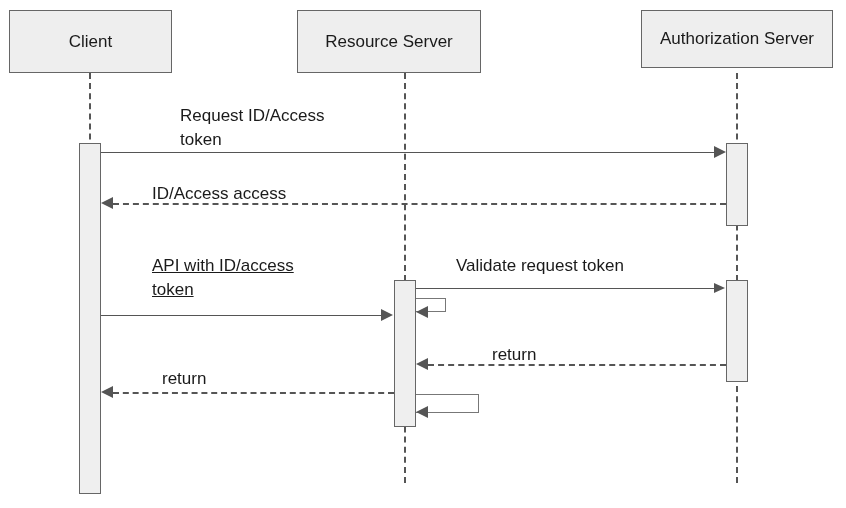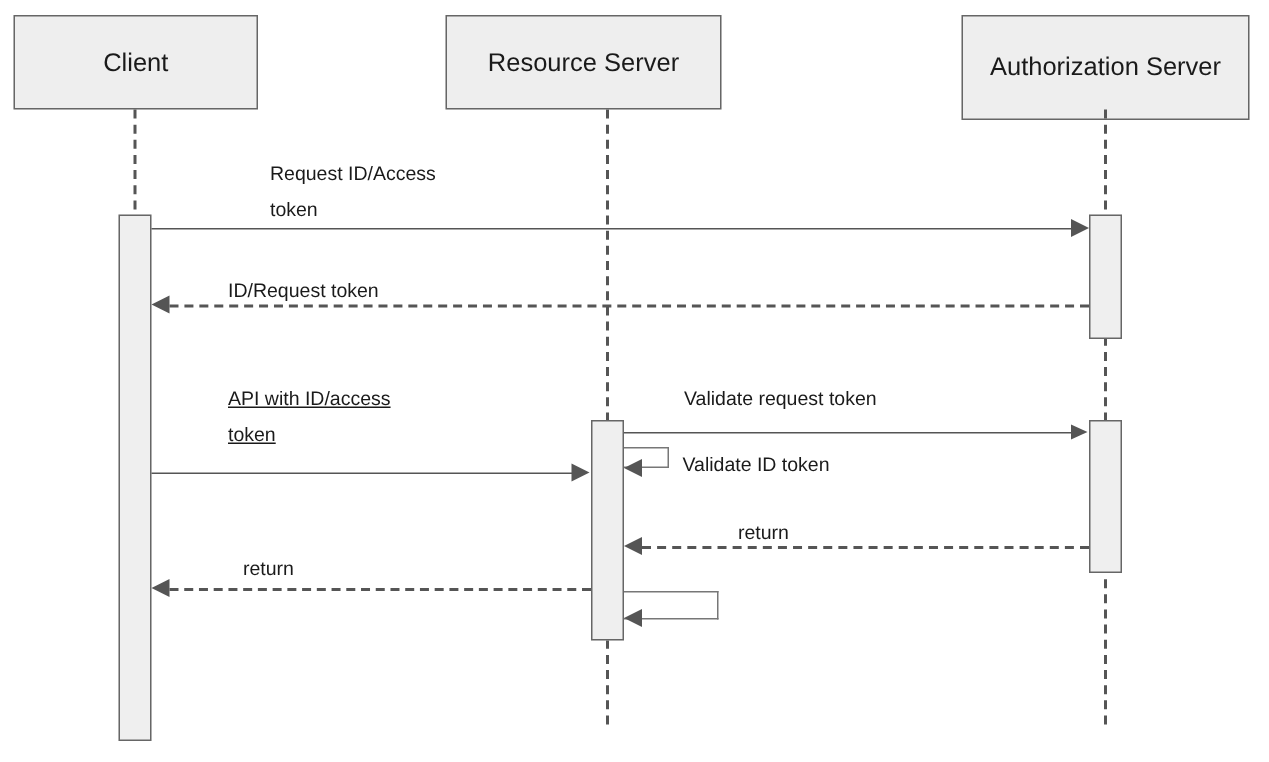--- a/index.html
+++ b/index.html
@@ -41,21 +41,21 @@
   }
   .activation {
     position: absolute;
     box-sizing: border-box;
     background: #efefef;
     border: 1px solid #666666;
   }
   .msg-label {
     position: absolute;
     color: #1a1a1a;
-    font-size: 13px;
+    font-size: 17px;
     line-height: 24px;
     white-space: pre-line;
     text-align: left;
   }
   .msg-line {
     position: absolute;
     height: 0;
     border-top: 1.5px solid #555555;
   }
   .msg-line.dashed {
@@ -95,57 +95,56 @@
 <div id="diagram">
 
   <div class="lifeline-box" style="left:9px; top:10px; width:163px; height:63px;">
     <span class="lifeline-label">Client</span>
   </div>
 
   <div class="lifeline-box" style="left:297px; top:10px; width:184px; height:63px;">
     <span class="lifeline-label">Resource Server</span>
   </div>
 
-  <div class="lifeline-box" style="left:641px; top:10px; width:192px; height:70px;">
+  <div class="lifeline-box" style="left:641px; top:10px; width:192px; height:58px;">
     <span class="lifeline-label">Authorization Server</span>
   </div>
 
   <div class="lifeline-dash" style="left:89px; top:73px; height:410px;"></div>
   <div class="lifeline-dash" style="left:404px; top:73px; height:410px;"></div>
   <div class="lifeline-dash" style="left:736px; top:73px; height:410px;"></div>
 
   <div class="activation" style="left:79px; top:143px; width:22px; height:351px;"></div>
 
   <div class="activation" style="left:726px; top:143px; width:22px; height:83px;"></div>
 
   <div class="activation" style="left:394px; top:280px; width:22px; height:147px;"></div>
 
   <div class="activation" style="left:726px; top:280px; width:22px; height:102px;"></div>
 
   <div class="msg-label" style="left:180px; top:104px; width:230px;">Request ID/Access
 token</div>
   <div class="msg-line" style="left:101px; top:152px; width:618px;"></div>
   <div class="arrowhead right" style="left:714px; top:146px;"></div>
 
-  <div class="msg-label" style="left:152px; top:182px; width:230px;">ID/Request token</div>
+  <div class="msg-label" style="left:152px; top:182px; width:230px;">ID/Access access</div>
   <div class="msg-line dashed" style="left:113px; top:203px; width:613px;"></div>
   <div class="arrowhead left" style="left:101px; top:197px;"></div>
 
   <div class="msg-label" style="left:152px; top:254px; width:230px;text-decoration:underline;">API with ID/access
 token</div>
   <div class="msg-line" style="left:101px; top:315px; width:282px;"></div>
   <div class="arrowhead right" style="left:381px; top:309px;"></div>
 
   <div class="msg-label" style="left:456px; top:254px; width:260px;">Validate request token</div>
   <div class="msg-line" style="left:416px; top:288px; width:302px;"></div>
   <div class="arrowhead open-right" style="left:714px; top:283px;"></div>
 
   <div class="selfloop" style="left:416px; top:298px; width:30px; height:14px;"></div>
   <div class="arrowhead left" style="left:416px; top:306px;"></div>
-  <div class="msg-label" style="left:455px; top:298px; width:230px;">Validate ID token</div>
 
   <div class="msg-label" style="left:492px; top:343px; width:120px;">return</div>
   <div class="msg-line dashed" style="left:428px; top:364px; width:298px;"></div>
   <div class="arrowhead left" style="left:416px; top:358px;"></div>
 
   <div class="selfloop" style="left:416px; top:394px; width:63px; height:19px;"></div>
   <div class="arrowhead left" style="left:416px; top:406px;"></div>
 
   <div class="msg-label" style="left:162px; top:367px; width:120px;">return</div>
   <div class="msg-line dashed" style="left:113px; top:392px; width:281px;"></div>

